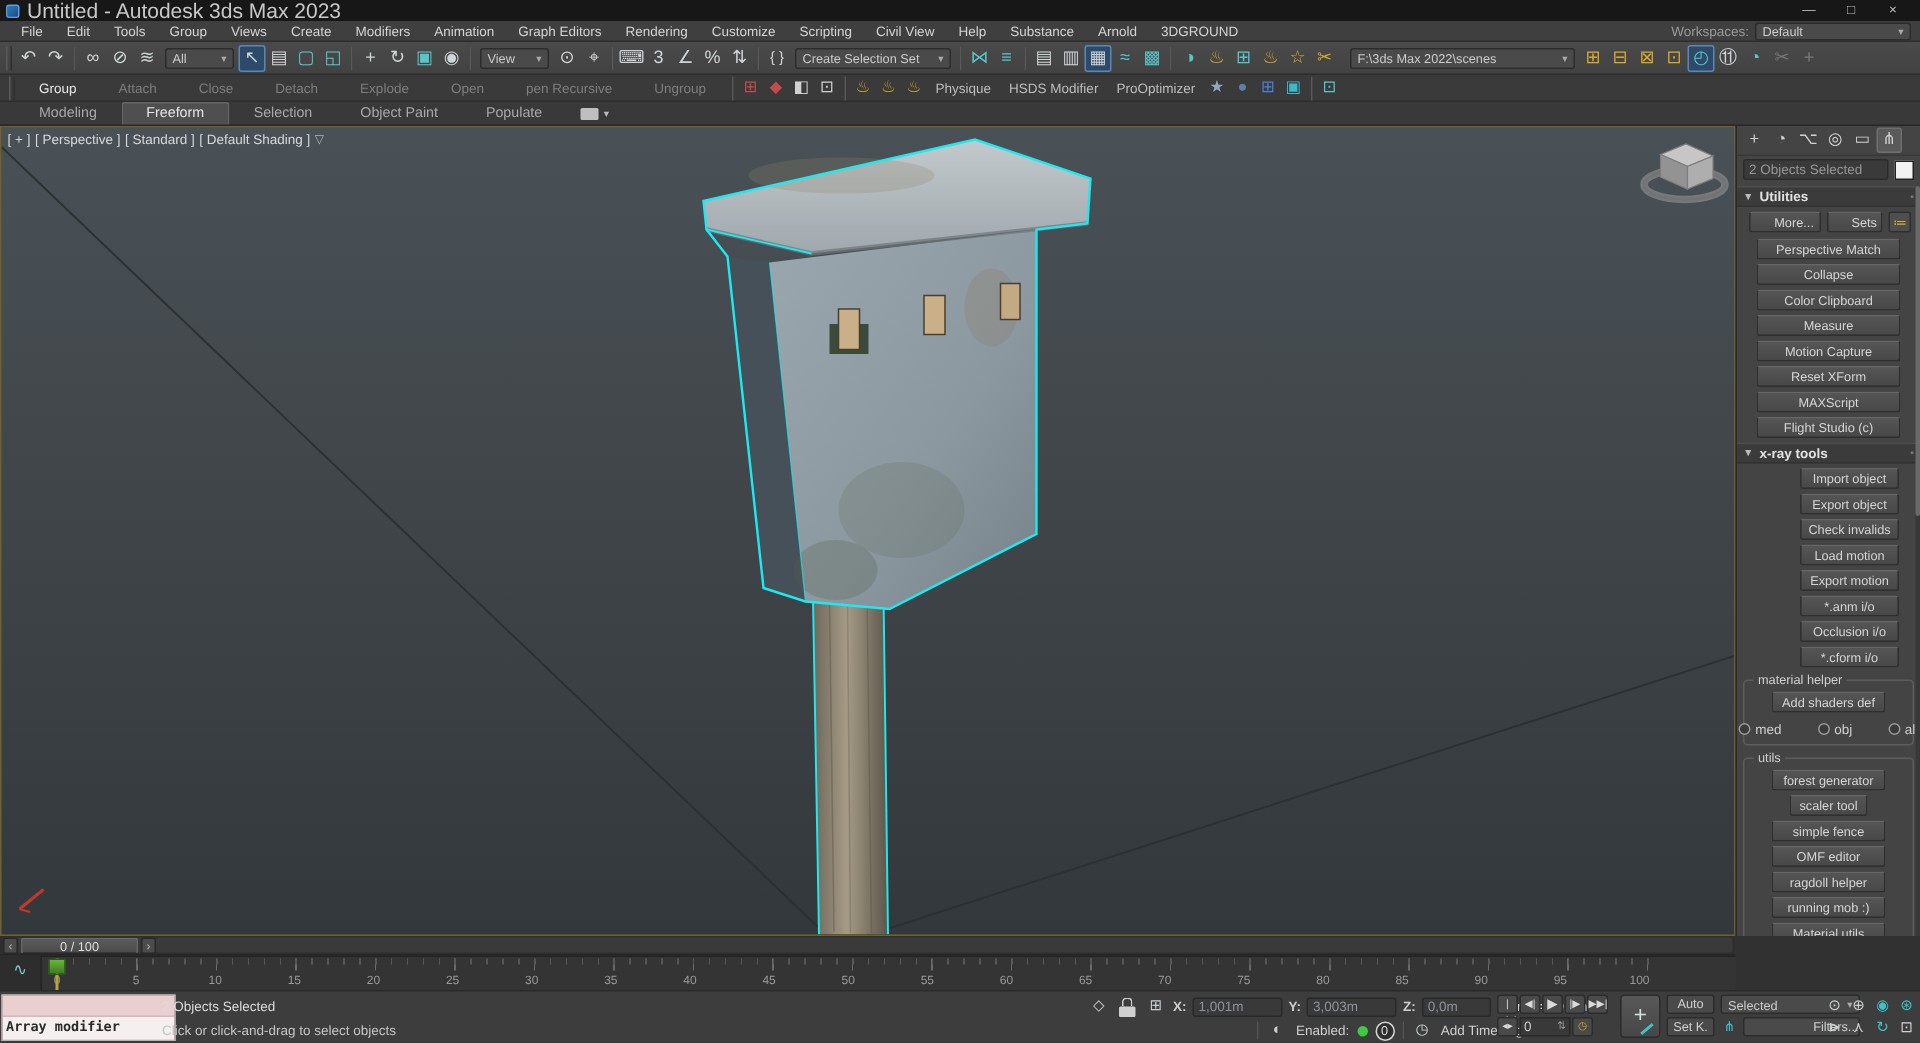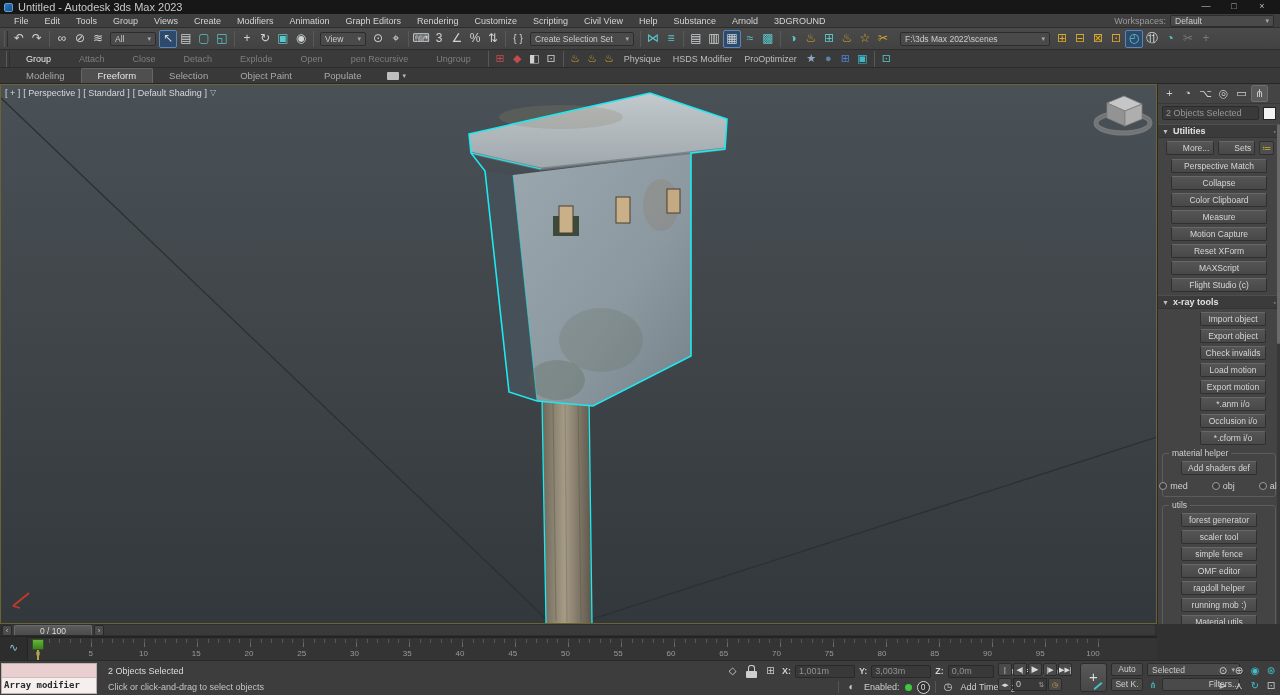--- a/index.html
+++ b/index.html
@@ -3,21 +3,21 @@
 <meta charset="utf-8">
 <style>
   * { box-sizing: border-box; margin: 0; padding: 0; }
   html,body { width:1280px; height:695px; overflow:hidden; background:#333;
     font-family:"Liberation Sans","DejaVu Sans",sans-serif; -webkit-font-smoothing:antialiased; }
   .app { position:relative; width:1280px; height:695px; background:#3c3c3c; font-size:9px; color:#d0d0d0; }
 
   
   .titlebar { position:absolute; top:0; left:0; right:0; height:14px; background:#171717; display:flex; align-items:center; padding:0 4px; color:#cfcfcf; }
   .applogo { width:9px; height:9px; background:linear-gradient(135deg,#2e7bc0,#1b4e86); border-radius:2px; margin-right:5px; border:1px solid #5ea0d8; }
-  .title-text { font-size:11px; color:#c8c8c8; }
+  .title-text { font-size:14px; color:#c8c8c8; }
   .winbtns { margin-left:auto; display:flex; }
   .winbtn { width:28px; height:14px; text-align:center; line-height:13px; font-size:9px; color:#bbb; }
 
   
   .menubar { position:absolute; top:14px; left:0; right:0; height:14px; background:#3f3f3f; border-bottom:1px solid #2d2d2d; display:flex; align-items:center; padding-left:6px; }
   .menu-item { padding:0 8px; font-size:9px; color:#d4d4d4; line-height:14px; }
   .workspaces { margin-left:auto; display:flex; align-items:center; margin-right:6px; }
   .workspaces .lbl { color:#9a9a9a; margin-right:4px; }
   .dd { background:#4a4a4a; border:1px solid #2c2c2c; border-radius:2px; color:#ccc; font-size:8.5px; height:12px; display:flex; align-items:center; padding:0 4px; }
   .dd .arr { margin-left:auto; padding-left:6px; font-size:7px; color:#aaa; }
@@ -96,21 +96,21 @@
     background-image:
       repeating-linear-gradient(90deg,#575757 0 1px,transparent 1px 10.6px),
       repeating-linear-gradient(90deg,#6a6a6a 0 1px,transparent 1px 53px);
     background-size:1065px 4px,1065px 8px; background-position:10px 1px,10px 1px; background-repeat:no-repeat; }
   .tick-label { position:absolute; bottom:2px; transform:translateX(-50%); font-size:8px; color:#9a9a9a; }
   .frame-handle { position:absolute; top:1px; width:12px; height:11px; background:linear-gradient(#67b53c,#3f7d22); border:1px solid #2c5a16; border-radius:1px; }
   .frame-line { position:absolute; top:1px; width:2px; height:21px; background:#b9a43a; }
 
   
   .statusbar { position:absolute; top:660px; left:0; right:0; height:35px; background:#3d3d3d; border-top:1px solid #2a2a2a; }
-  .listener { position:absolute; top:2px; left:1px; width:96px; height:31px; border:1px solid #bfb0b0; background:#ecd8d8; }
+  .listener { position:absolute; top:2px; left:1px; width:116px; height:31px; border:1px solid #bfb0b0; background:#ecd8d8; }
   .listener .mrec { height:14px; background:#e9cfcf; border-bottom:1px solid #cdbaba; }
   .listener .mlst { height:15px; background:#f6efef; color:#2a2a2a; font-family:"DejaVu Sans Mono","Liberation Mono",monospace; font-size:9px; font-weight:bold; line-height:15px; padding-left:2px; white-space:nowrap; }
   .sb-col { position:absolute; top:2px; left:108px; width:360px; }
   .sb-row1 { height:16px; line-height:16px; color:#dcdcdc; }
   .sb-row2 { height:16px; line-height:16px; color:#c4c4c4; }
   .coords { position:absolute; top:3px; left:725px; display:flex; align-items:center; gap:4px; height:14px; }
   .coords .clbl { color:#cfcfcf; font-weight:bold; }
   .cfield { width:60px; height:13px; background:#393939; border:1px solid #292929; border-radius:2px; color:#8d939a; line-height:11px; padding:0 3px; }
   .cfield.z { width:46px; }
   .gridlbl { color:#d6d6d6; font-weight:bold; margin-left:6px; }
@@ -484,21 +484,21 @@
                 <span>all</span>
               </span>
             </div>
         </div>
 
         <div class="groupbox">
           <span class="gb-label">utils</span>
           <div>
 
           <span class="pbtn" style="width:76px;">forest generator</span>
-              <span class="pbtn" style="width:76px;">scaler tool</span>
+              <span class="pbtn" style="width:52px;">scaler tool</span>
               <span class="pbtn" style="width:76px;">simple fence</span>
               <span class="pbtn" style="width:76px;">OMF editor</span>
               <span class="pbtn" style="width:76px;">ragdoll helper</span>
               <span class="pbtn" style="width:76px;">running mob :)</span>
               <span class="pbtn" style="width:76px;">Material utils</span>
             </div>
         </div>
 
       </div>
       <div class="cp-scroll">

